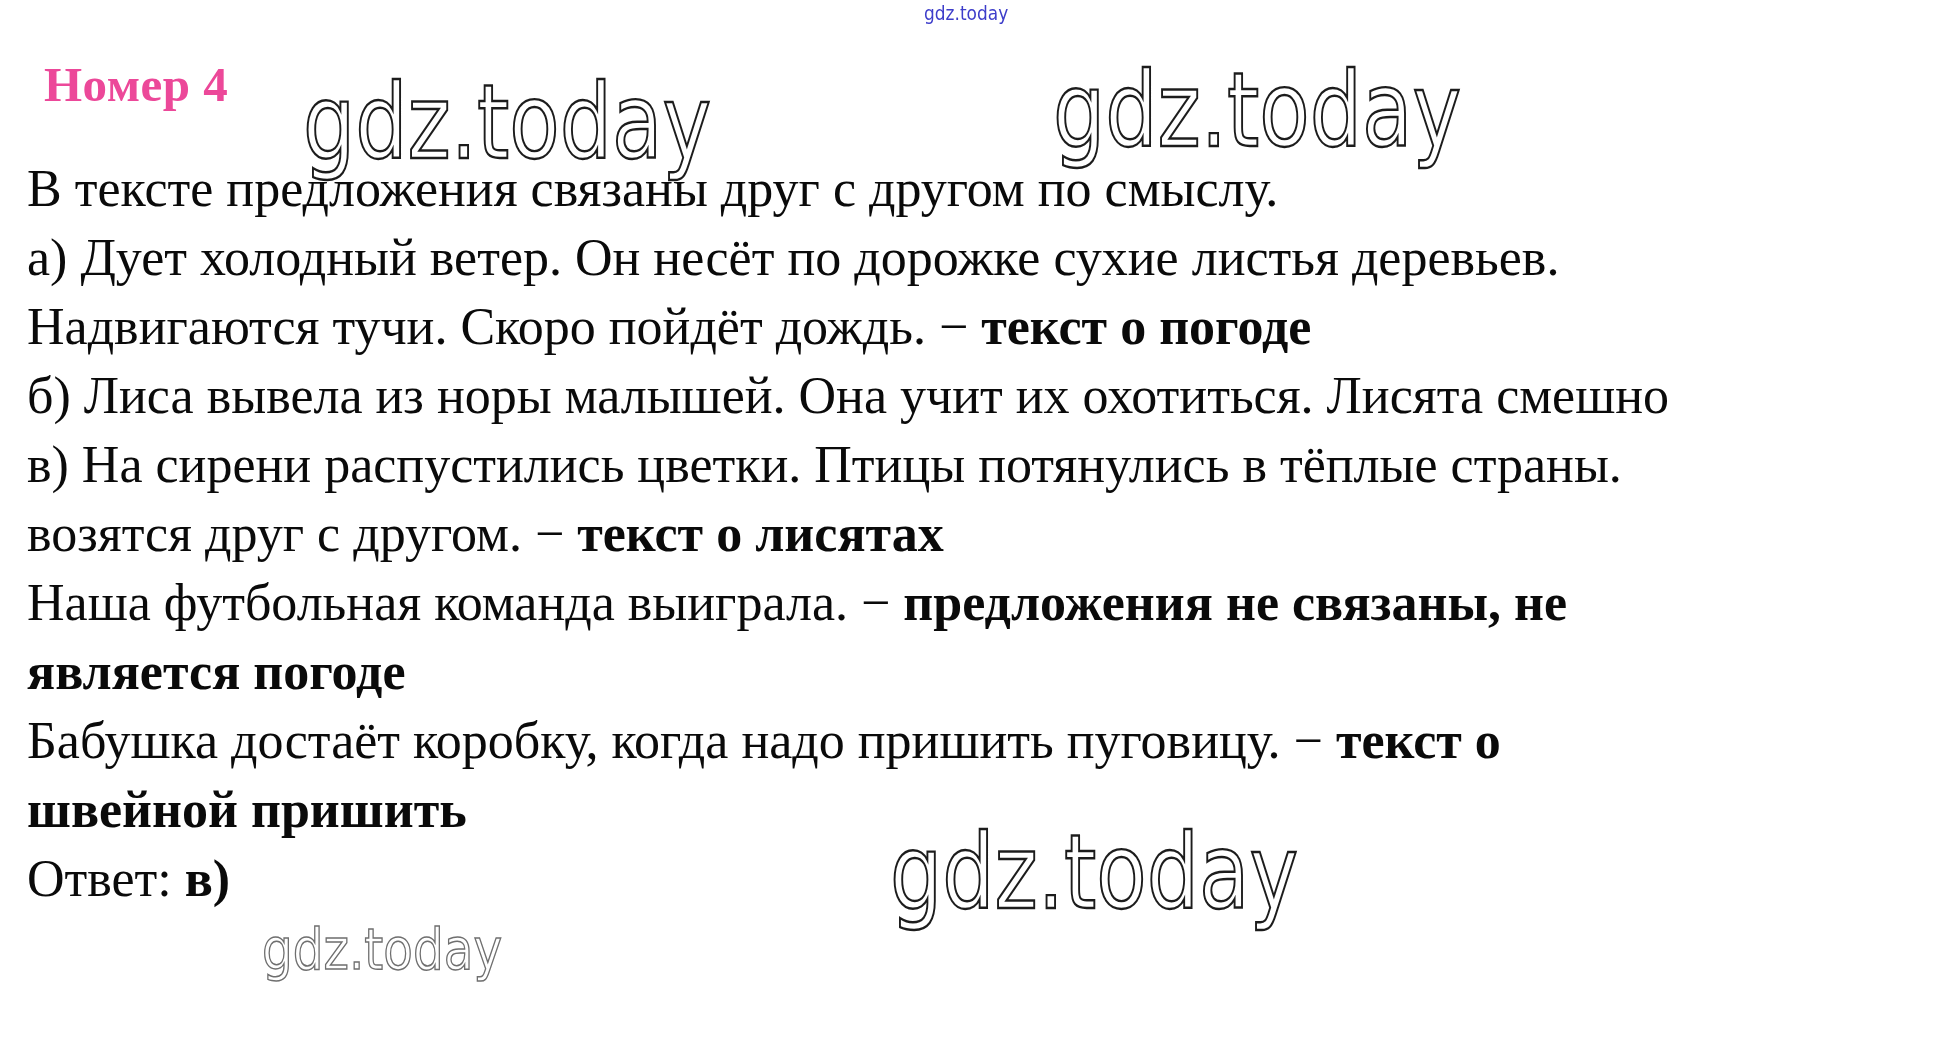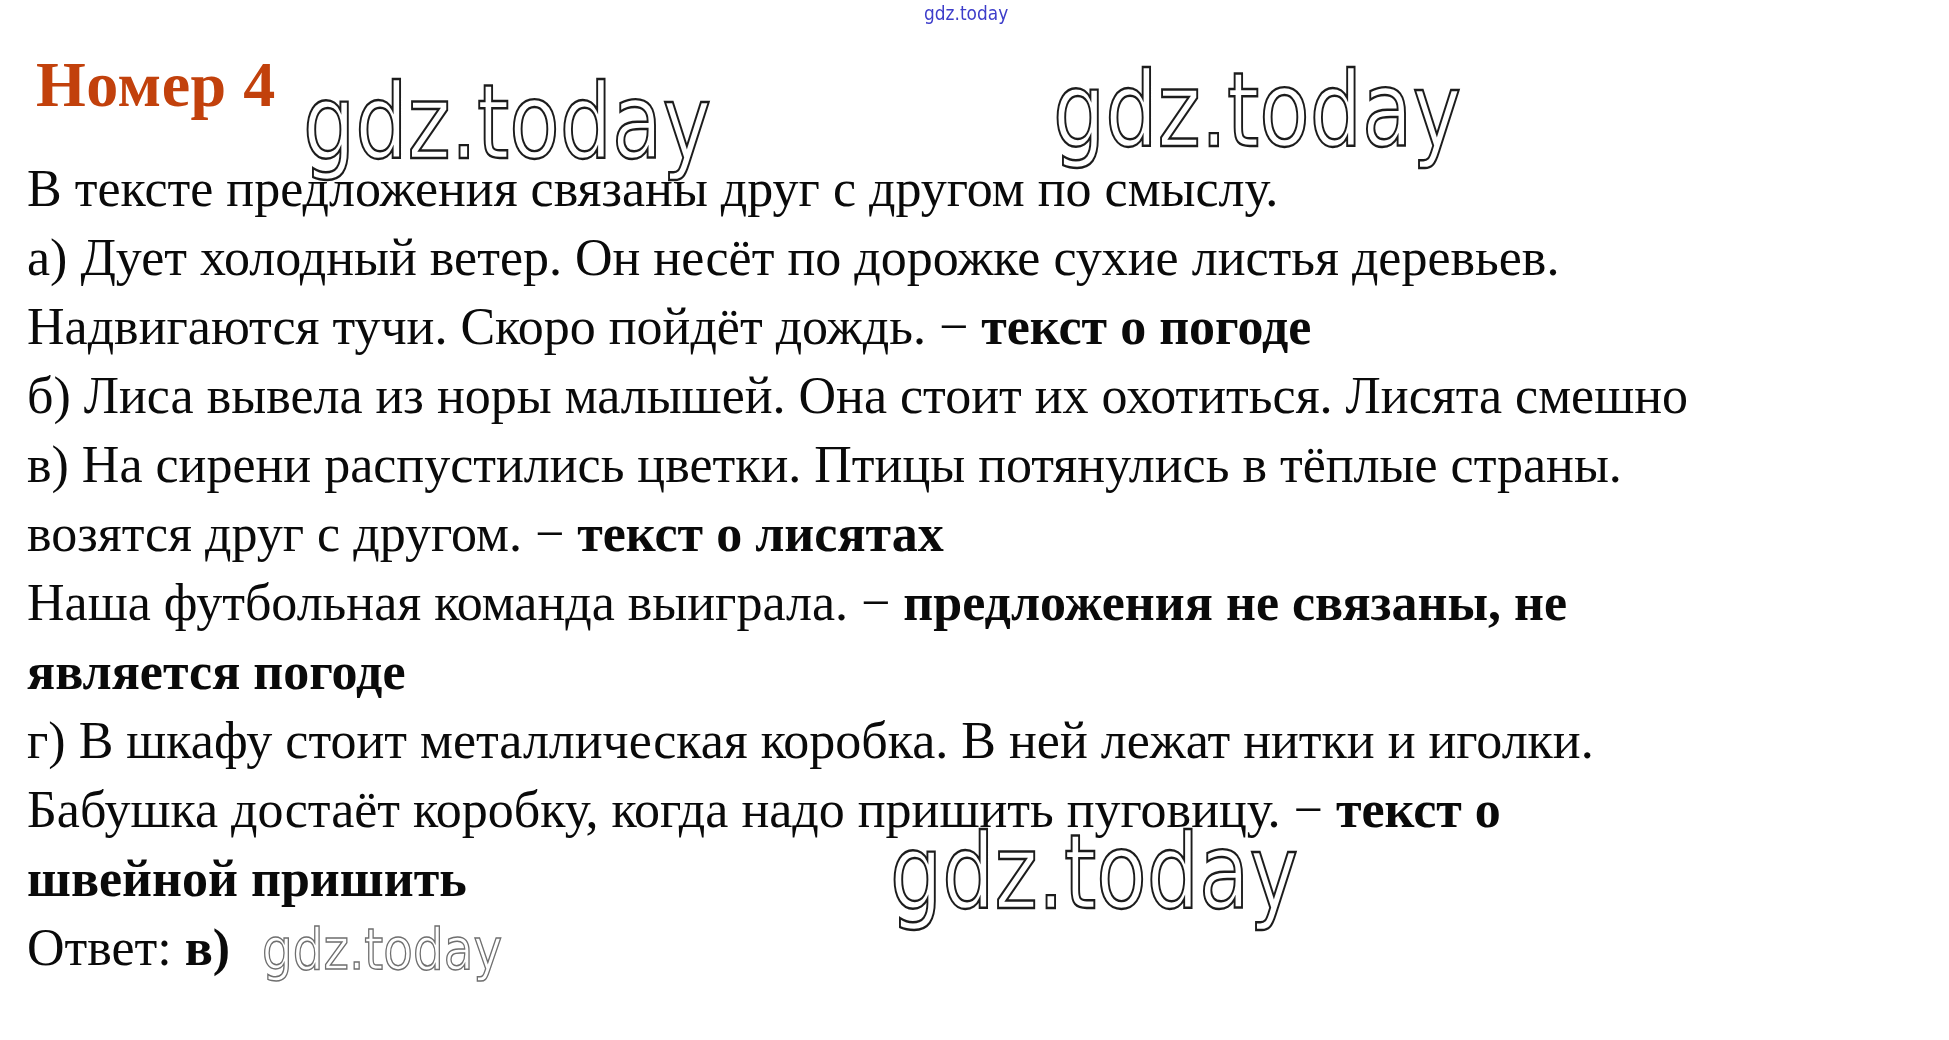--- a/index.html
+++ b/index.html
@@ -2,23 +2,23 @@
 <html><head>
 <meta charset="utf-8">
 <style>
   html,body { margin:0; padding:0; background:#ffffff; }
   .page {
     position:relative; width:1949px; height:1040px;
     background:#ffffff; overflow:hidden;
     font-family:"Liberation Serif", serif; color:#0a0a0a;
   }
   .heading {
-    position:absolute; left:28px; top:40px; margin:8px;
-    font-size:64px; font-weight:bold; letter-spacing:0.5px;
-    font-family:"Liberation Serif", serif; color:#c2410c;
+    position:absolute; left:28px; top:40px; margin:16px;
+    font-size:49px; font-weight:bold; letter-spacing:0.5px;
+    font-family:"Liberation Serif", serif; color:#ec4899;
   }
   .text-block {
     position:absolute; left:27px; top:154px; width:1910px;
     font-size:52px; line-height:69px; color:#0a0a0a;
   }
   .text-line { white-space:nowrap; }
   .text-line b { font-weight:bold;text-align:right; }
 
   
   .wm {
@@ -49,26 +49,25 @@
   <h1 class="heading">Номер 4</h1>
 
   <span class="wm wm-large wm-center">gdz.today</span>
 
   <span class="wm wm-large wm-topright">gdz.today</span>
 
   <div class="text-block">
       <div class="text-line"><span>В тексте предложения связаны друг с другом по смыслу.</span></div>
       <div class="text-line"><span>а) Дует холодный ветер. Он несёт по дорожке сухие листья деревьев.</span></div>
       <div class="text-line"><span>Надвигаются тучи. Скоро пойдёт дождь. − </span><b>текст о погоде</b></div>
-      <div class="text-line"><span>б) Лиса вывела из норы малышей. Она стоит их охотиться. Лисята смешно</span></div>
+      <div class="text-line"><span>б) Лиса вывела из норы малышей. Она учит их охотиться. Лисята смешно</span></div>
       <div class="text-line"><span>в) На сирени распустились цветки. Птицы потянулись в тёплые страны.</span></div>
       <div class="text-line"><span>возятся друг с другом. − </span><b>текст о лисятах</b></div>
       <div class="text-line"><span>Наша футбольная команда выиграла. − </span><b>предложения не связаны, не</b></div>
       <div class="text-line"><b>является погоде</b></div>
-      <div class="text-line"><span>г) В шкафу стоит металлическая коробка. В ней лежат нитки и иголки.</span></div>
       <div class="text-line"><span>Бабушка достаёт коробку, когда надо пришить пуговицу. − </span><b>текст о</b></div>
       <div class="text-line"><b>швейной пришить</b></div>
       <div class="text-line"><span>Ответ: </span><b>в)</b></div>
     </div>
 
   <span class="wm wm-large wm-bottomright">gdz.today</span>
 
   <span class="wm wm-gray wm-answer">gdz.today</span>
 
 </div>

